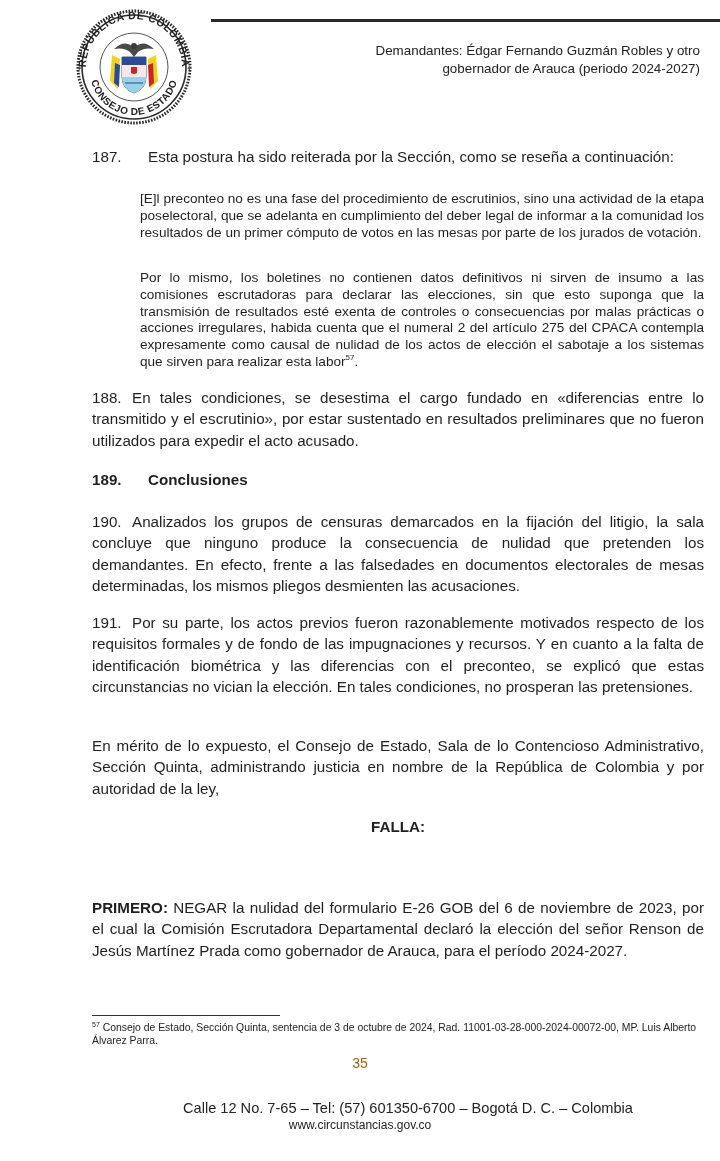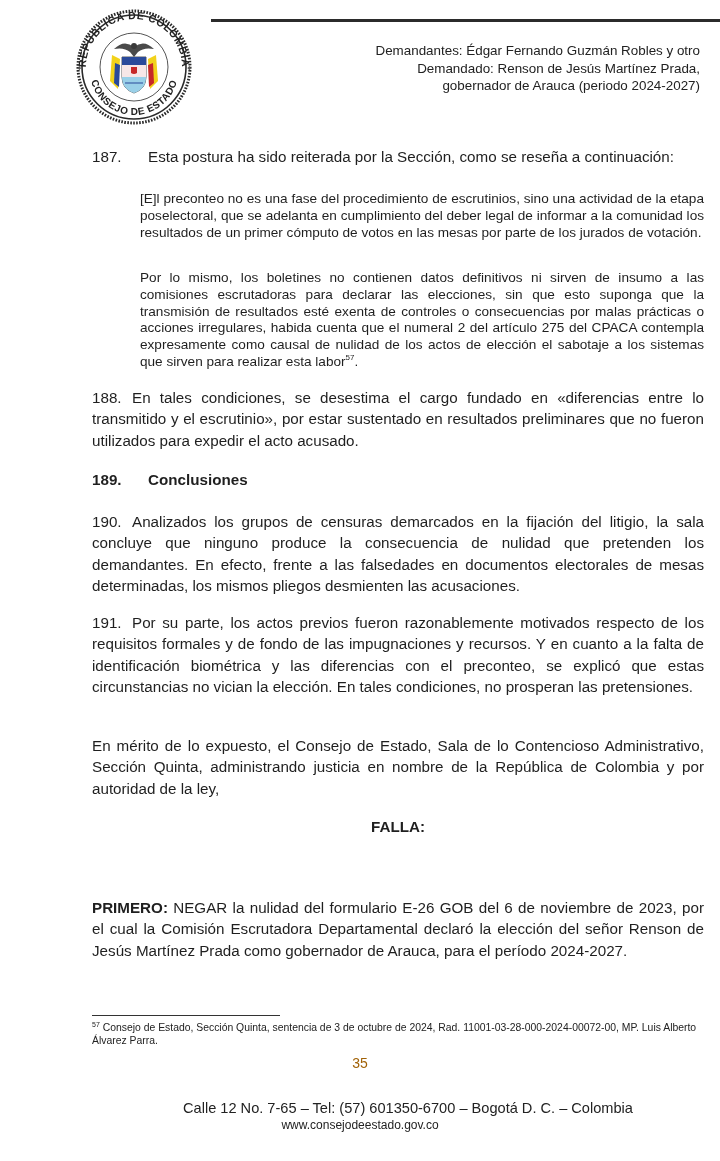--- a/index.html
+++ b/index.html
@@ -63,21 +63,20 @@
 
     <text x="14" y="66" font-size="8" fill="#555">✦</text>
     <text x="124" y="66" font-size="8" fill="#555">✦</text>
   </svg>
 </div>
 
 <div class="abs header-rule"></div>
 
 <div class="abs header-meta">
   <div>Demandantes: Édgar Fernando Guzmán Robles y otro</div>
-  <div>Demandado: Renson de Jesús Martínez Prada,</div>
   <div>gobernador de Arauca (periodo 2024-2027)</div>
 </div>
 
 <div class="abs p" style="left:92px; top:146px; width:612px;">
   <span class="num">187.</span><span>Esta postura ha sido reiterada por la Sección, como se reseña a continuación:</span>
 </div>
 
 <div class="abs quote" style="left:140px; top:191px; width:564px;">
   <span>[E]l preconteo no es una fase del procedimiento de escrutinios, sino una actividad de la etapa poselectoral, que se adelanta en cumplimiento del deber legal de informar a la comunidad los resultados de un primer cómputo de votos en las mesas por parte de los jurados de votación.</span>
 </div>
@@ -112,13 +111,13 @@
 </div>
 
 <div class="abs fn-rule"></div>
 <div class="abs fn">
   <sup style="font-size:7px;">57</sup> <span>Consejo de Estado, Sección Quinta, sentencia de 3 de octubre de 2024, Rad. 11001-03-28-000-2024-00072-00, MP. Luis Alberto Álvarez Parra.</span>
 </div>
 
 <div class="abs pageno">35</div>
 
 <div class="abs footer1">Calle 12 No. 7-65 – Tel: (57) 601350-6700 – Bogotá D. C. – Colombia</div>
-<div class="abs footer2">www.consejodeestado.gov.co</div>
+<div class="abs footer2">www.circunstancias.gov.co</div>
 
 </body></html>

